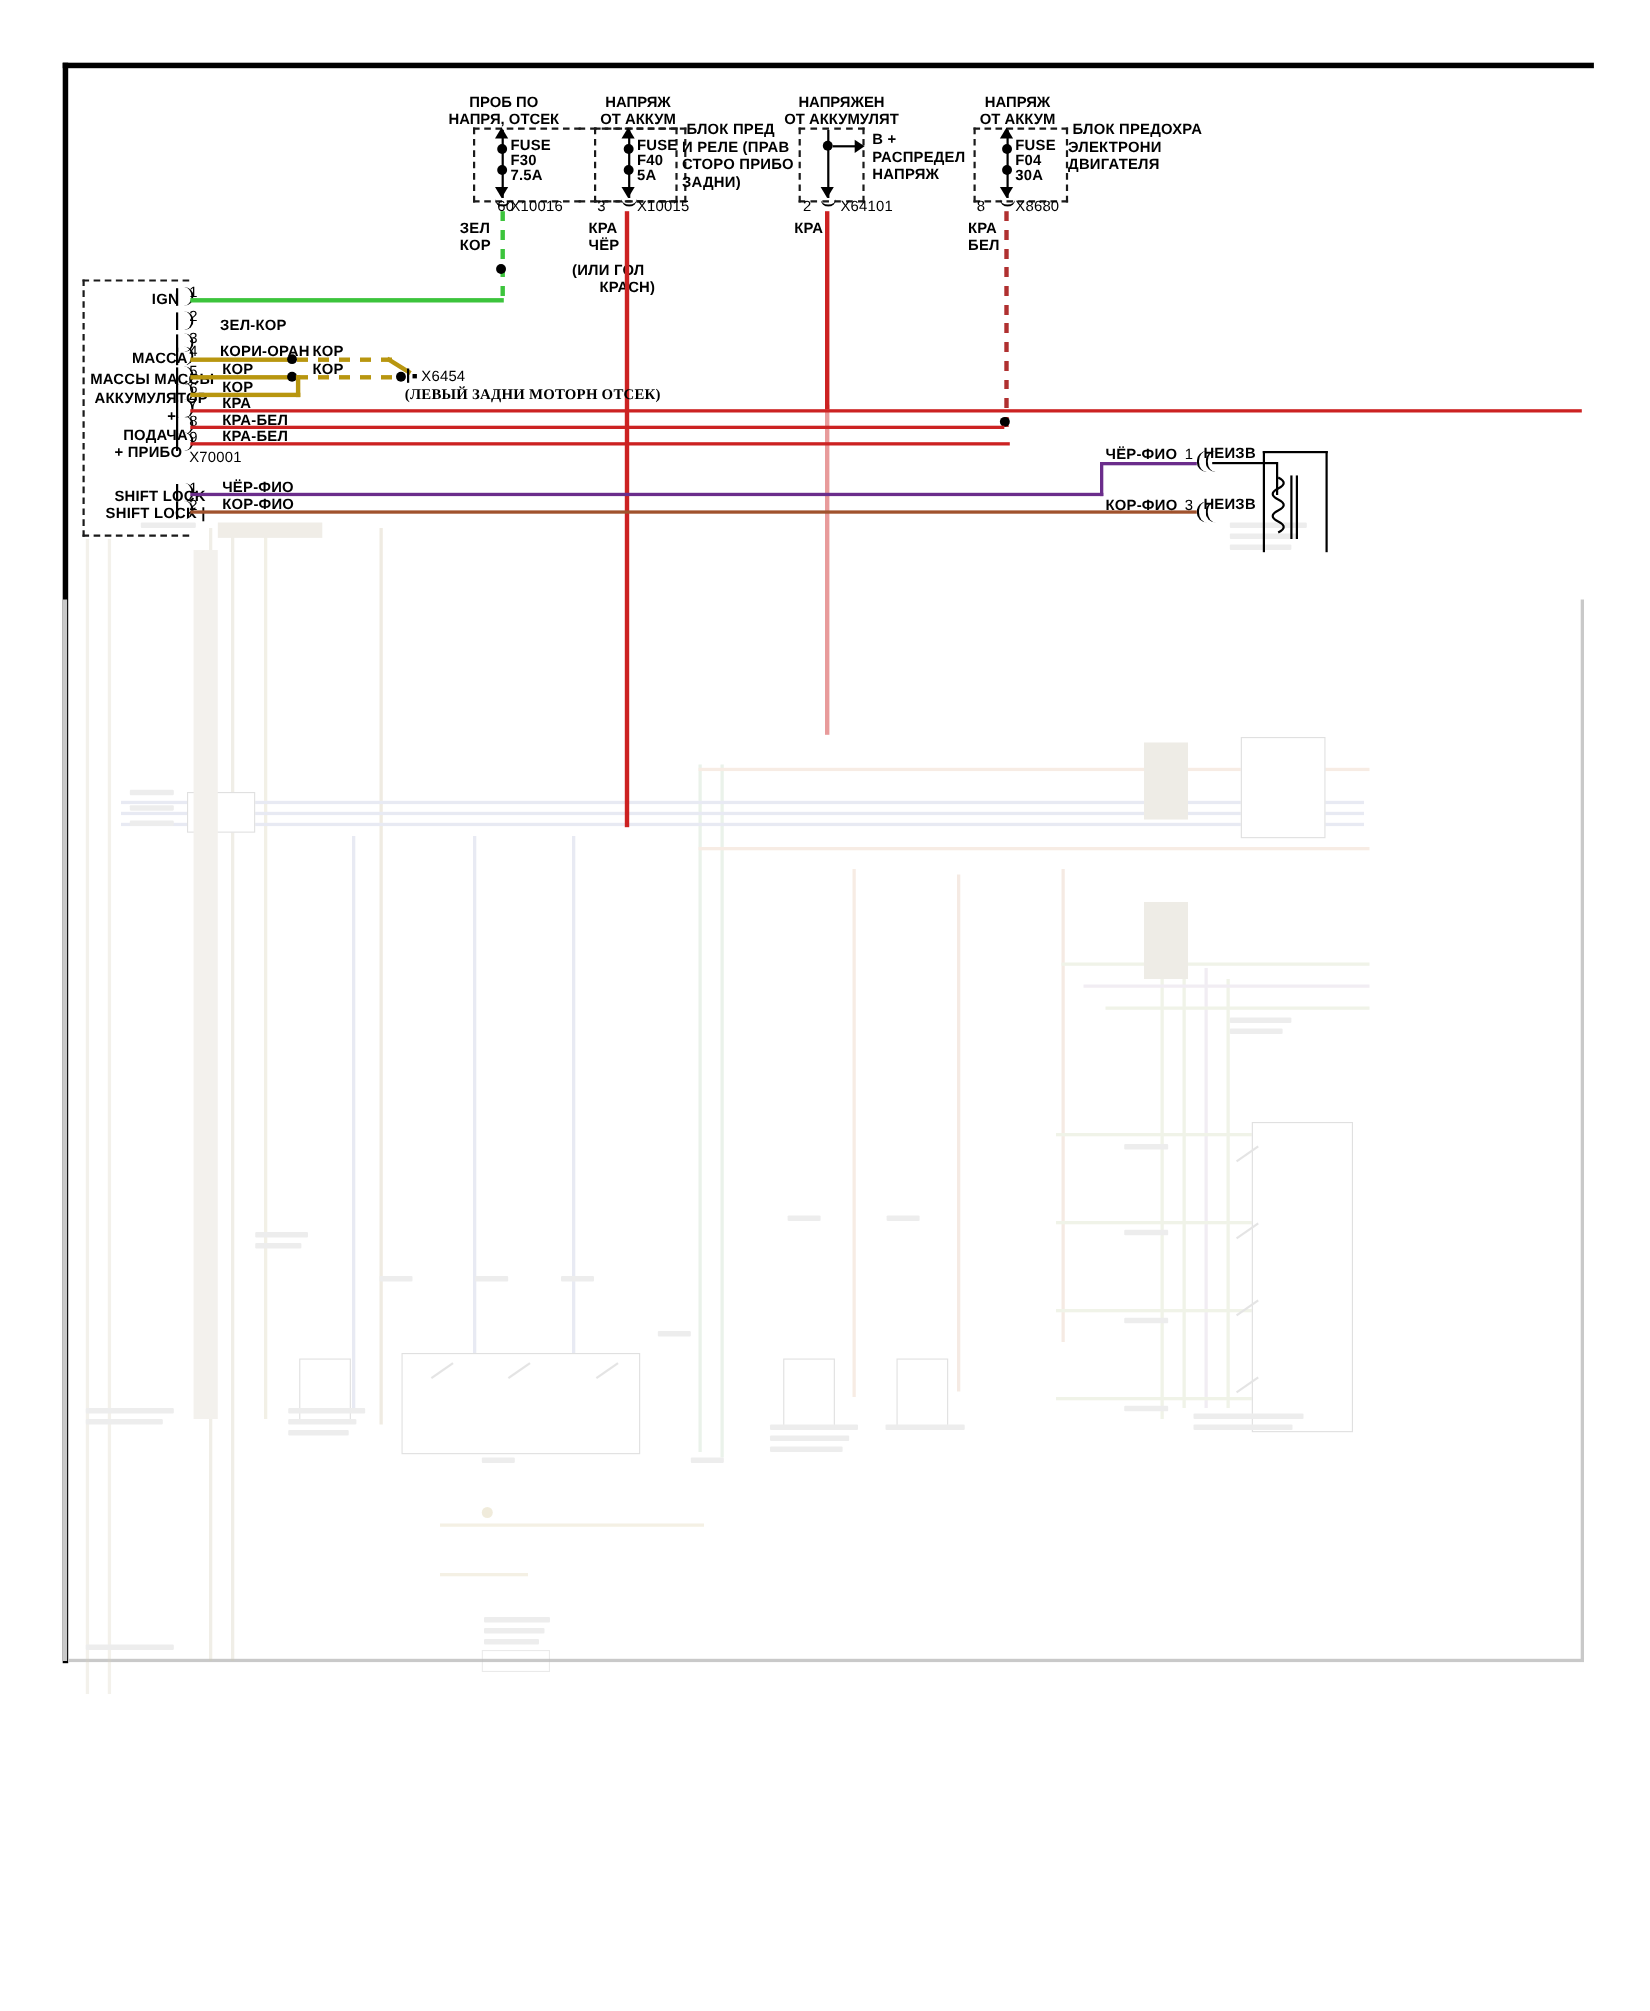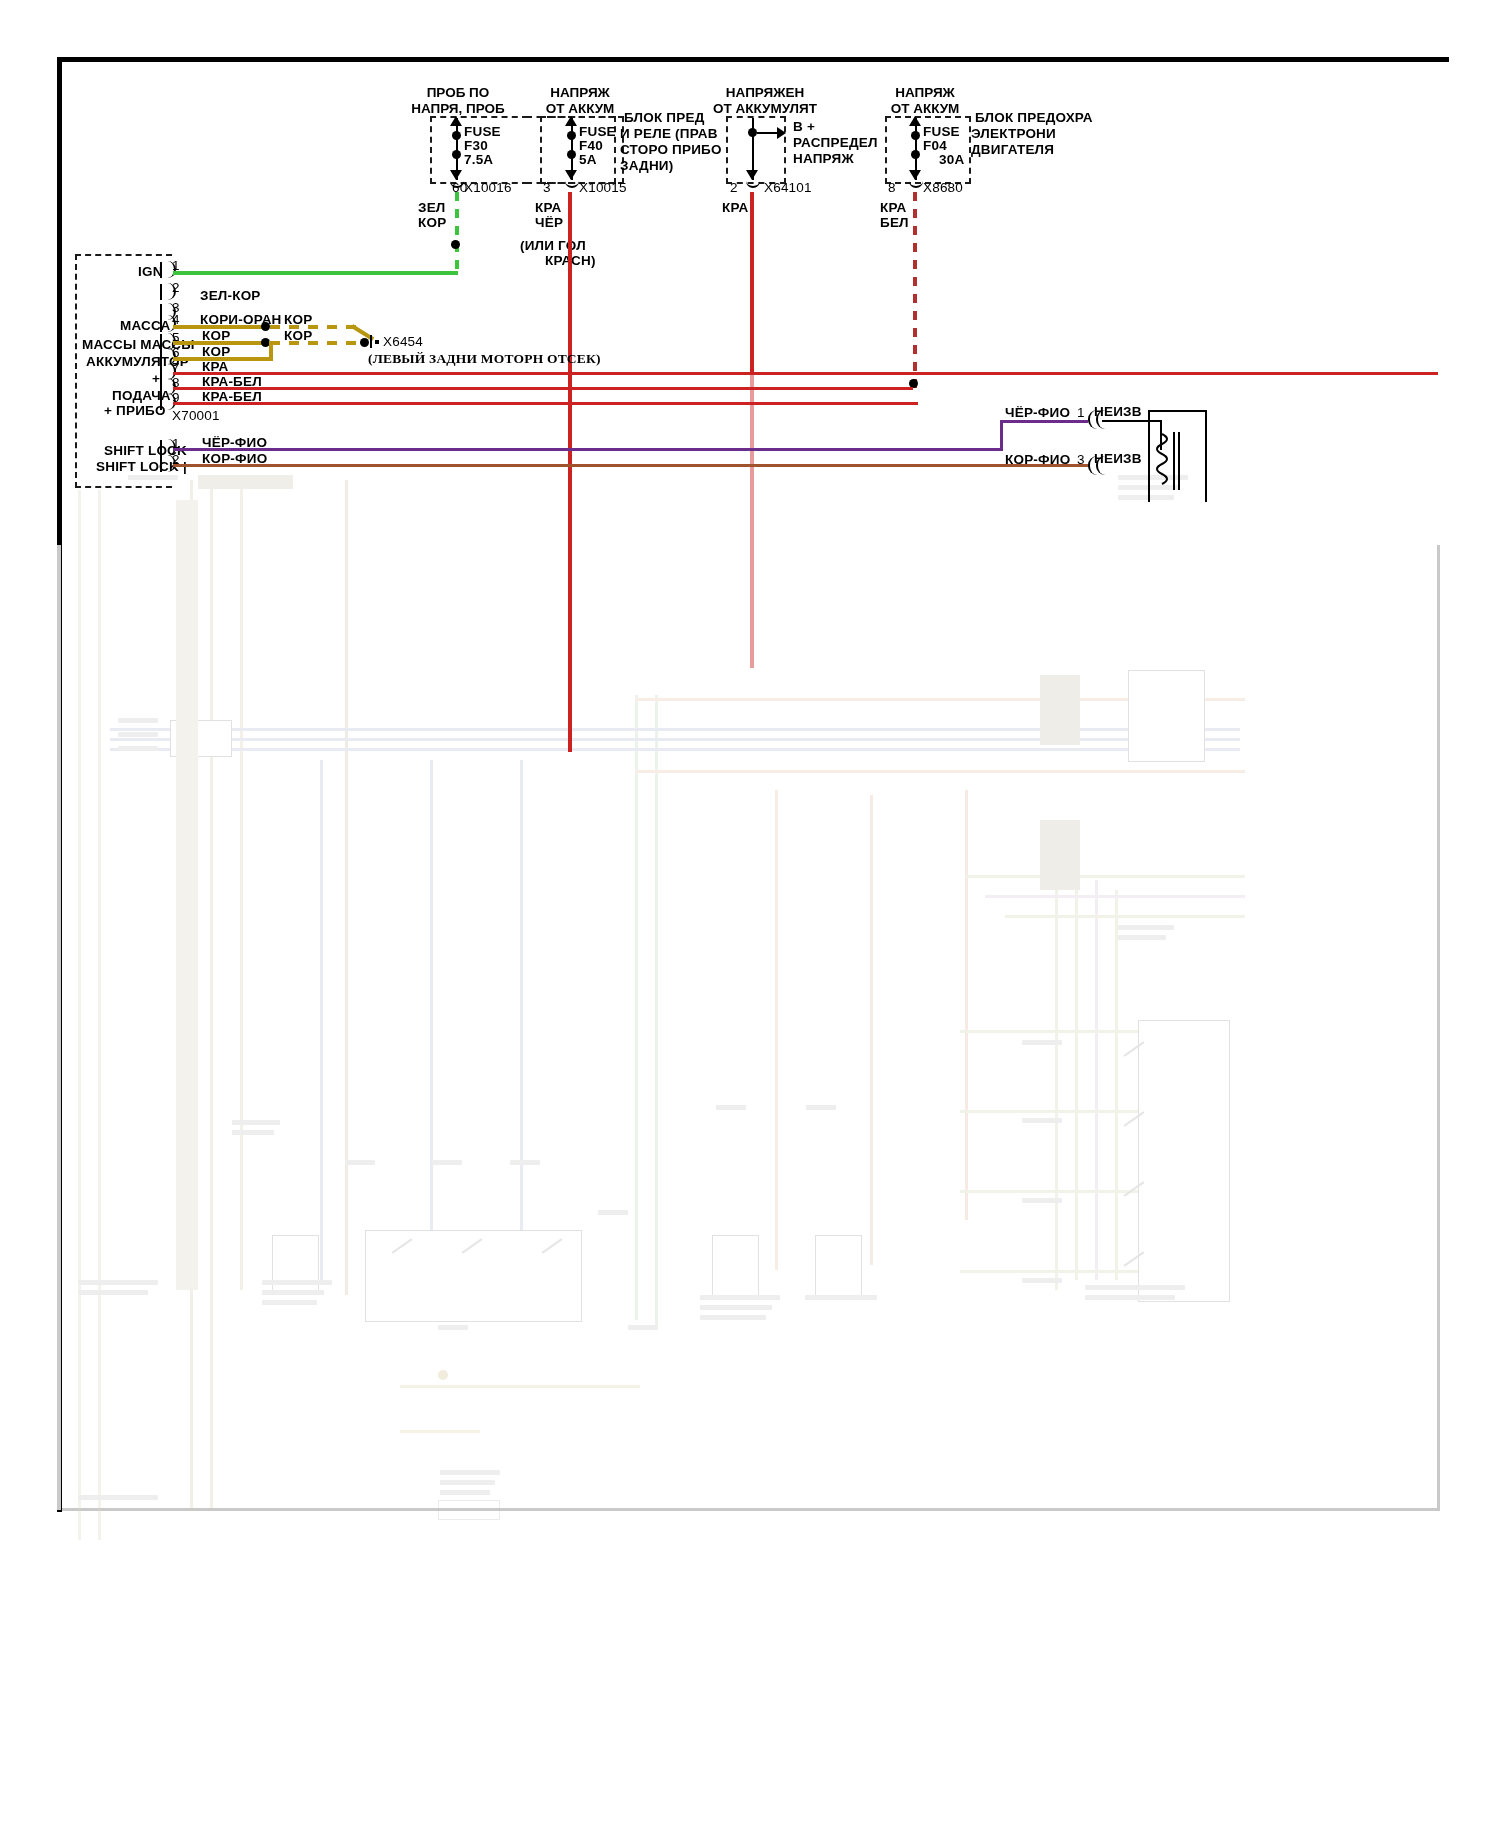--- a/index.html
+++ b/index.html
@@ -138,21 +138,21 @@
       <div class="fw" style="left:540px;top:775px;width:24px;height:2px;background:#a8a8a8;transform:rotate(-35deg);"></div>
       <div class="fw" style="left:1122px;top:578px;width:24px;height:2px;background:#a8a8a8;transform:rotate(-35deg);"></div>
       <div class="fw" style="left:1122px;top:648px;width:24px;height:2px;background:#a8a8a8;transform:rotate(-35deg);"></div>
       <div class="fw" style="left:1122px;top:718px;width:24px;height:2px;background:#a8a8a8;transform:rotate(-35deg);"></div>
       <div class="fw" style="left:1122px;top:788px;width:24px;height:2px;background:#a8a8a8;transform:rotate(-35deg);"></div>
       <div class="fw" style="left:438px;top:900px;width:10px;height:10px;border-radius:50%;background:#cfc08a;"></div>
       <div class="fw" style="left:438px;top:1030px;width:60px;height:18px;border:1px solid #bdbdbd;"></div>
   </div>
 
   <div class="tc" style="left:378px;top:85px;width:160px;">ПРОБ ПО</div>
-  <div class="tc" style="left:378px;top:101px;width:160px;">НАПРЯ, ПРОБ</div>
+  <div class="tc" style="left:378px;top:101px;width:160px;">НАПРЯ, ОТСЕК</div>
   <div class="fusebox" style="left:430px;top:116px;width:96px;height:64px;border-right:none;"></div>
   <div class="fusebox" style="left:526px;top:116px;width:88px;height:64px;border-left:none;"></div>
 
   <div class="vline" style="left:456px;top:118px;height:62px;"></div>
   <div style="position:absolute;left:450px;top:116px;width:0;height:0;border-left:6px solid transparent;border-right:6px solid transparent;border-bottom:10px solid #000;"></div>
   <div style="position:absolute;left:450px;top:170px;width:0;height:0;border-left:6px solid transparent;border-right:6px solid transparent;border-top:10px solid #000;"></div>
   <div class="dot" style="left:452px;top:131px;"></div>
   <div class="dot" style="left:452px;top:150px;"></div>
   <div class="t b" style="left:464px;top:124px;">FUSE</div>
   <div class="t b" style="left:464px;top:138px;">F30</div>
@@ -206,21 +206,21 @@
   <div class="tc" style="left:845px;top:85px;width:160px;">НАПРЯЖ</div>
   <div class="tc" style="left:845px;top:101px;width:160px;">ОТ АККУМ</div>
   <div class="fusebox" style="left:885px;top:116px;width:82px;height:64px;"></div>
   <div class="vline" style="left:915px;top:118px;height:62px;"></div>
   <div style="position:absolute;left:909px;top:116px;width:0;height:0;border-left:6px solid transparent;border-right:6px solid transparent;border-bottom:10px solid #000;"></div>
   <div style="position:absolute;left:909px;top:170px;width:0;height:0;border-left:6px solid transparent;border-right:6px solid transparent;border-top:10px solid #000;"></div>
   <div class="dot" style="left:911px;top:131px;"></div>
   <div class="dot" style="left:911px;top:150px;"></div>
   <div class="t b" style="left:923px;top:124px;">FUSE</div>
   <div class="t b" style="left:923px;top:138px;">F04</div>
-  <div class="t b" style="left:923px;top:152px;margin-left:16px;">30A</div>
+  <div class="t b" style="left:923px;top:152px;">30A</div>
   <div class="t" style="left:888px;top:180px;">8</div>
   <div class="t" style="left:923px;top:180px;">X8680</div>
   <div style="position:absolute;left:909px;top:178px;width:14px;height:8px;border-bottom:2px solid #000;border-radius:0 0 9px 9px;"></div>
   <div class="t b" style="left:880px;top:200px;">КРА</div>
   <div class="t b" style="left:880px;top:215px;">БЕЛ</div>
   <div class="t b" style="left:975px;top:110px;">БЛОК ПРЕДОХРА</div>
   <div class="t b" style="left:971px;top:126px;">ЭЛЕКТРОНИ</div>
   <div class="t b" style="left:971px;top:142px;">ДВИГАТЕЛЯ</div>
 
   <div class="w" style="left:455px;top:192px;width:4px;height:80px;

